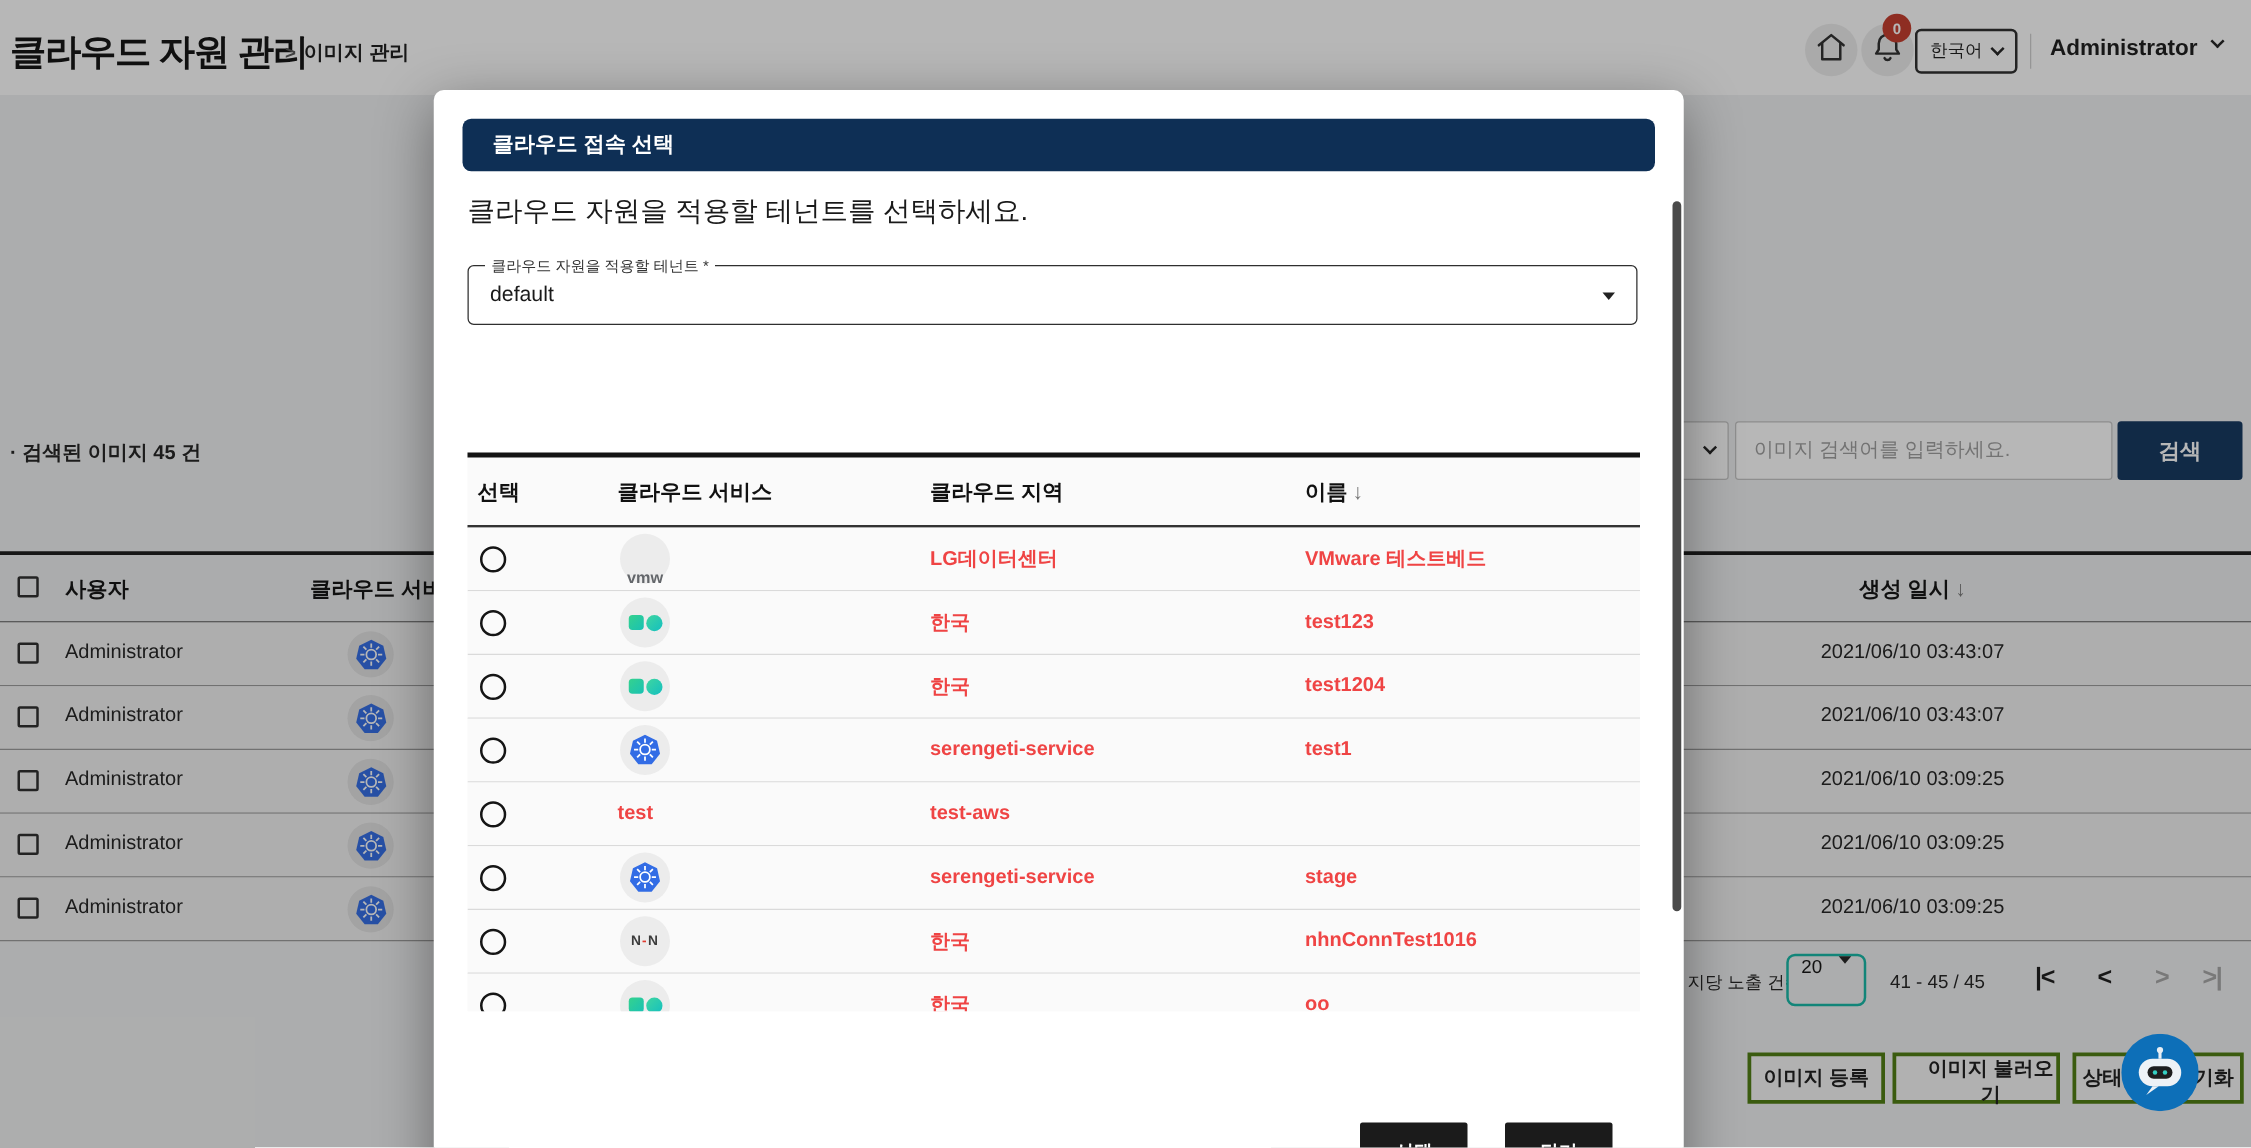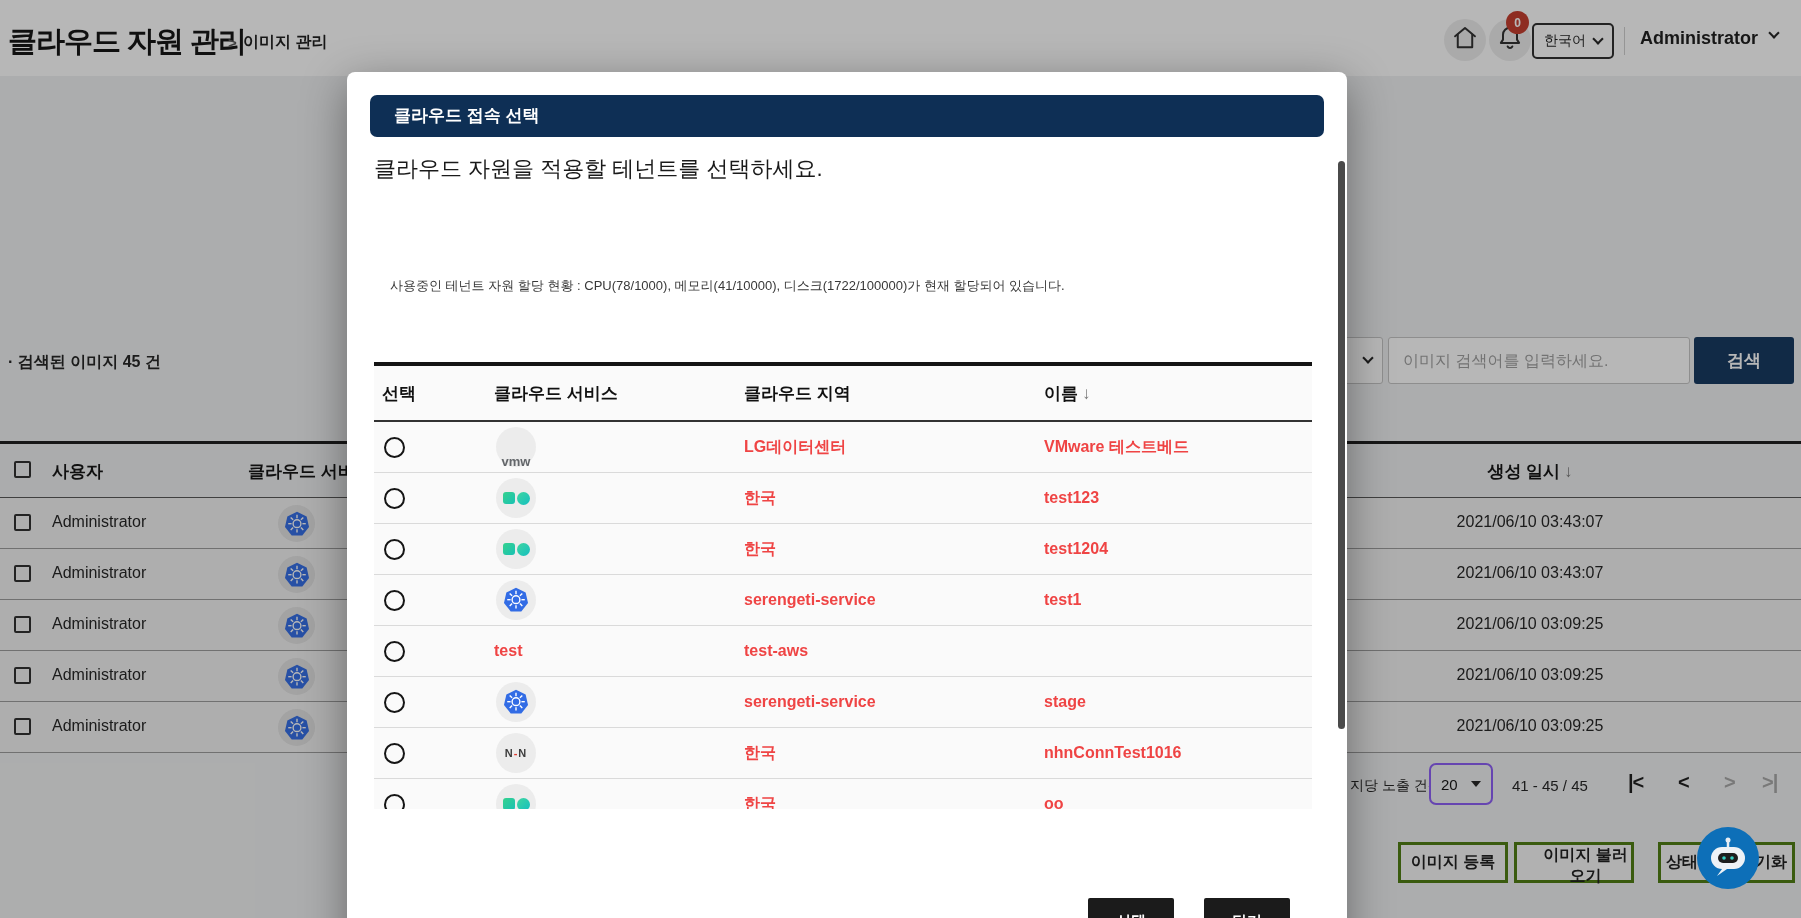--- a/index.html
+++ b/index.html
@@ -32,21 +32,21 @@
   .bg-thead { position:relative; height:54px; background:#eef0f1; border-bottom:1px solid #555; }
   .bg-th { font-size:17px; font-weight:700; color:#111; position:absolute; top:16px; }
   .checkbox { display:inline-block; width:17px; height:17px; border:2px solid #2b2b2b; border-radius:2px; background:transparent; }
   .bg-row { position:relative; height:51px; background:#f3f3f3; border-bottom:1px solid #9b9b9b; }
   .bg-row .checkbox { position:absolute; left:14px; top:16px; }
   .bg-user { position:absolute; left:52px; top:15px; font-size:16px; color:#222; }
   .bg-svc { position:absolute; left:278px; top:7px; }
   .bg-date { position:absolute; left:1390px; top:15px; width:280px; text-align:center; font-size:16px; color:#222; }
 
   .pg-label { position:absolute; left:1350px; top:701px; font-size:14px; color:#222; }
-  .pg-size { position:absolute; left:1429px; top:687px; width:64px; height:42px; border:2px solid #8b5cf6; border-radius:7px; background:#f0f1f2; display:flex; align-items:center; justify-content:space-between; padding:0 10px; font-size:15px; color:#111; }
+  .pg-size { position:absolute; left:1429px; top:687px; width:64px; height:42px; border:2px solid #14b8a6; border-radius:7px; background:#f0f1f2; display:flex; justify-content:space-between; padding:0 10px; font-size:15px; color:#111; }
   .tri-down { width:0; height:0; border-left:5px solid transparent; border-right:5px solid transparent; border-top:6px solid #222; }
   .pg-range { position:absolute; left:1512px; top:701px; font-size:15px; color:#222; }
   .pg-nav { position:absolute; top:695px; font-size:20px; font-weight:800; color:#1b1b1b; letter-spacing:-1px; }
   .pg-nav.dis { color:#a6a6a6; }
 
   .action-btn { position:absolute; top:766px; height:41px; background:#f7f7f7; border:3px solid #4d7c0f; font-size:16px; font-weight:600; color:#1c1c1c; font-family:inherit; }
 
   
   .svc-circle { width:40px; height:40px; border-radius:50%; background:#ececec; display:flex; align-items:center; justify-content:center; }
   .bg-svc .svc-circle { width:37px; height:37px; background:#e2e2e2; }
@@ -272,31 +272,35 @@
       <span>20</span>
       <span class="tri-down"></span>
     </div>
     <span class="pg-range">41 - 45 / 45</span>
     <span class="pg-nav" style="left:1628px;">|&lt;</span>
     <span class="pg-nav" style="left:1678px;">&lt;</span>
     <span class="pg-nav dis" style="left:1724px;">&gt;</span>
     <span class="pg-nav dis" style="left:1762px;">&gt;|</span>
 
     <button class="action-btn" style="left:1398px; width:110px;">이미지 등록</button>
-    <button class="action-btn" style="left:1514px; width:120px;padding-left:23px;">이미지 불러오기</button>
+    <button class="action-btn" style="left:1514px; width:134px;padding-left:23px;">이미지 불러오기</button>
     <button class="action-btn" style="left:1658px; width:137px;">상태 정보 동기화</button>
   </div>
 
   <div class="overlay"></div>
 
   <div class="modal">
     <div class="modal-titlebar">클라우드 접속 선택</div>
     <div class="modal-subtitle">클라우드 자원을 적용할 테넌트를 선택하세요.</div>
 
-    <div class="mhelper">사용중인 테넌트 자원 할당 현황 : CPU(78/1000), 메모리(41/10000), 디스크(1722/100000)가 현재 할당되어 있습니다.</div>
+    <div class="mselect">
+      <span class="mselect-label">클라우드 자원을 적용할 테넌트 *</span>
+      <span class="mselect-value">default</span>
+      <span class="tri-down"></span>
+    </div>
 
     <div class="mtable">
       <div class="mthead">
         <span class="mth">선택</span>
         <span class="mth">클라우드 서비스</span>
         <span class="mth">클라우드 지역</span>
         <span class="mth">
           <span>이름</span><span class="arr">↓</span>
         </span>
       </div>

